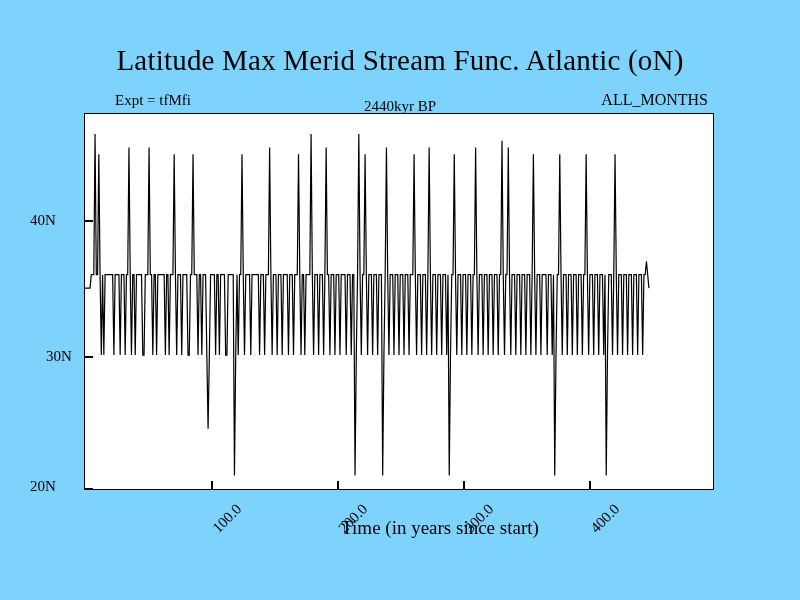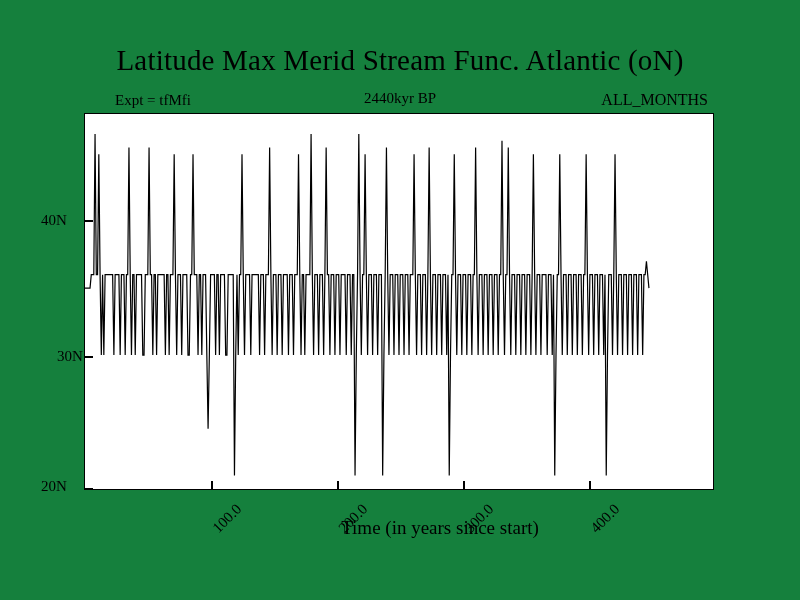--- a/index.html
+++ b/index.html
@@ -4,21 +4,21 @@
 <style>
   html, body {
     margin: 0;
     padding: 0;
     background: #ffffff;
   }
   #root {
     position: relative;
     width: 800px;
     height: 600px;
-    background: #15803d;
+    background: #7dd3fc;
     font-family: "Liberation Serif", serif;
     color: #000000;
     overflow: hidden;
   }
   #title {
     position: absolute;
     left: 0;
     top: 44px;
     width: 800px;
     text-align: center;
@@ -30,21 +30,21 @@
   #expt-label {
     position: absolute;
     left: 85px;
     top: 92px;
     font-size: 15px;
     margin-left: 30px;
   }
   #period-label {
     position: absolute;
     left: 0;
-    top: 90px;
+    top: 98px;
     width: 800px;
     text-align: center;
     font-size: 15px;
   }
   #months-label {
     position: absolute;
     right: 92px;
     top: 91px;
     font-size: 16px;
     margin-left: 7px;
@@ -63,21 +63,21 @@
     position: absolute;
     left: 0;
     top: 0;
     width: 100%;
     height: 100%;
     display: block;
   }
   .ytick-label {
     position: absolute;
     font-size: 15px;
-    text-align: center;
+    text-align: left;
     width: 48px;
   }
   .xtick-label {
     position: absolute;
     font-size: 15px;
     text-align: center;
     width: 70px;
   }
   .tickmark {
     position: absolute;

